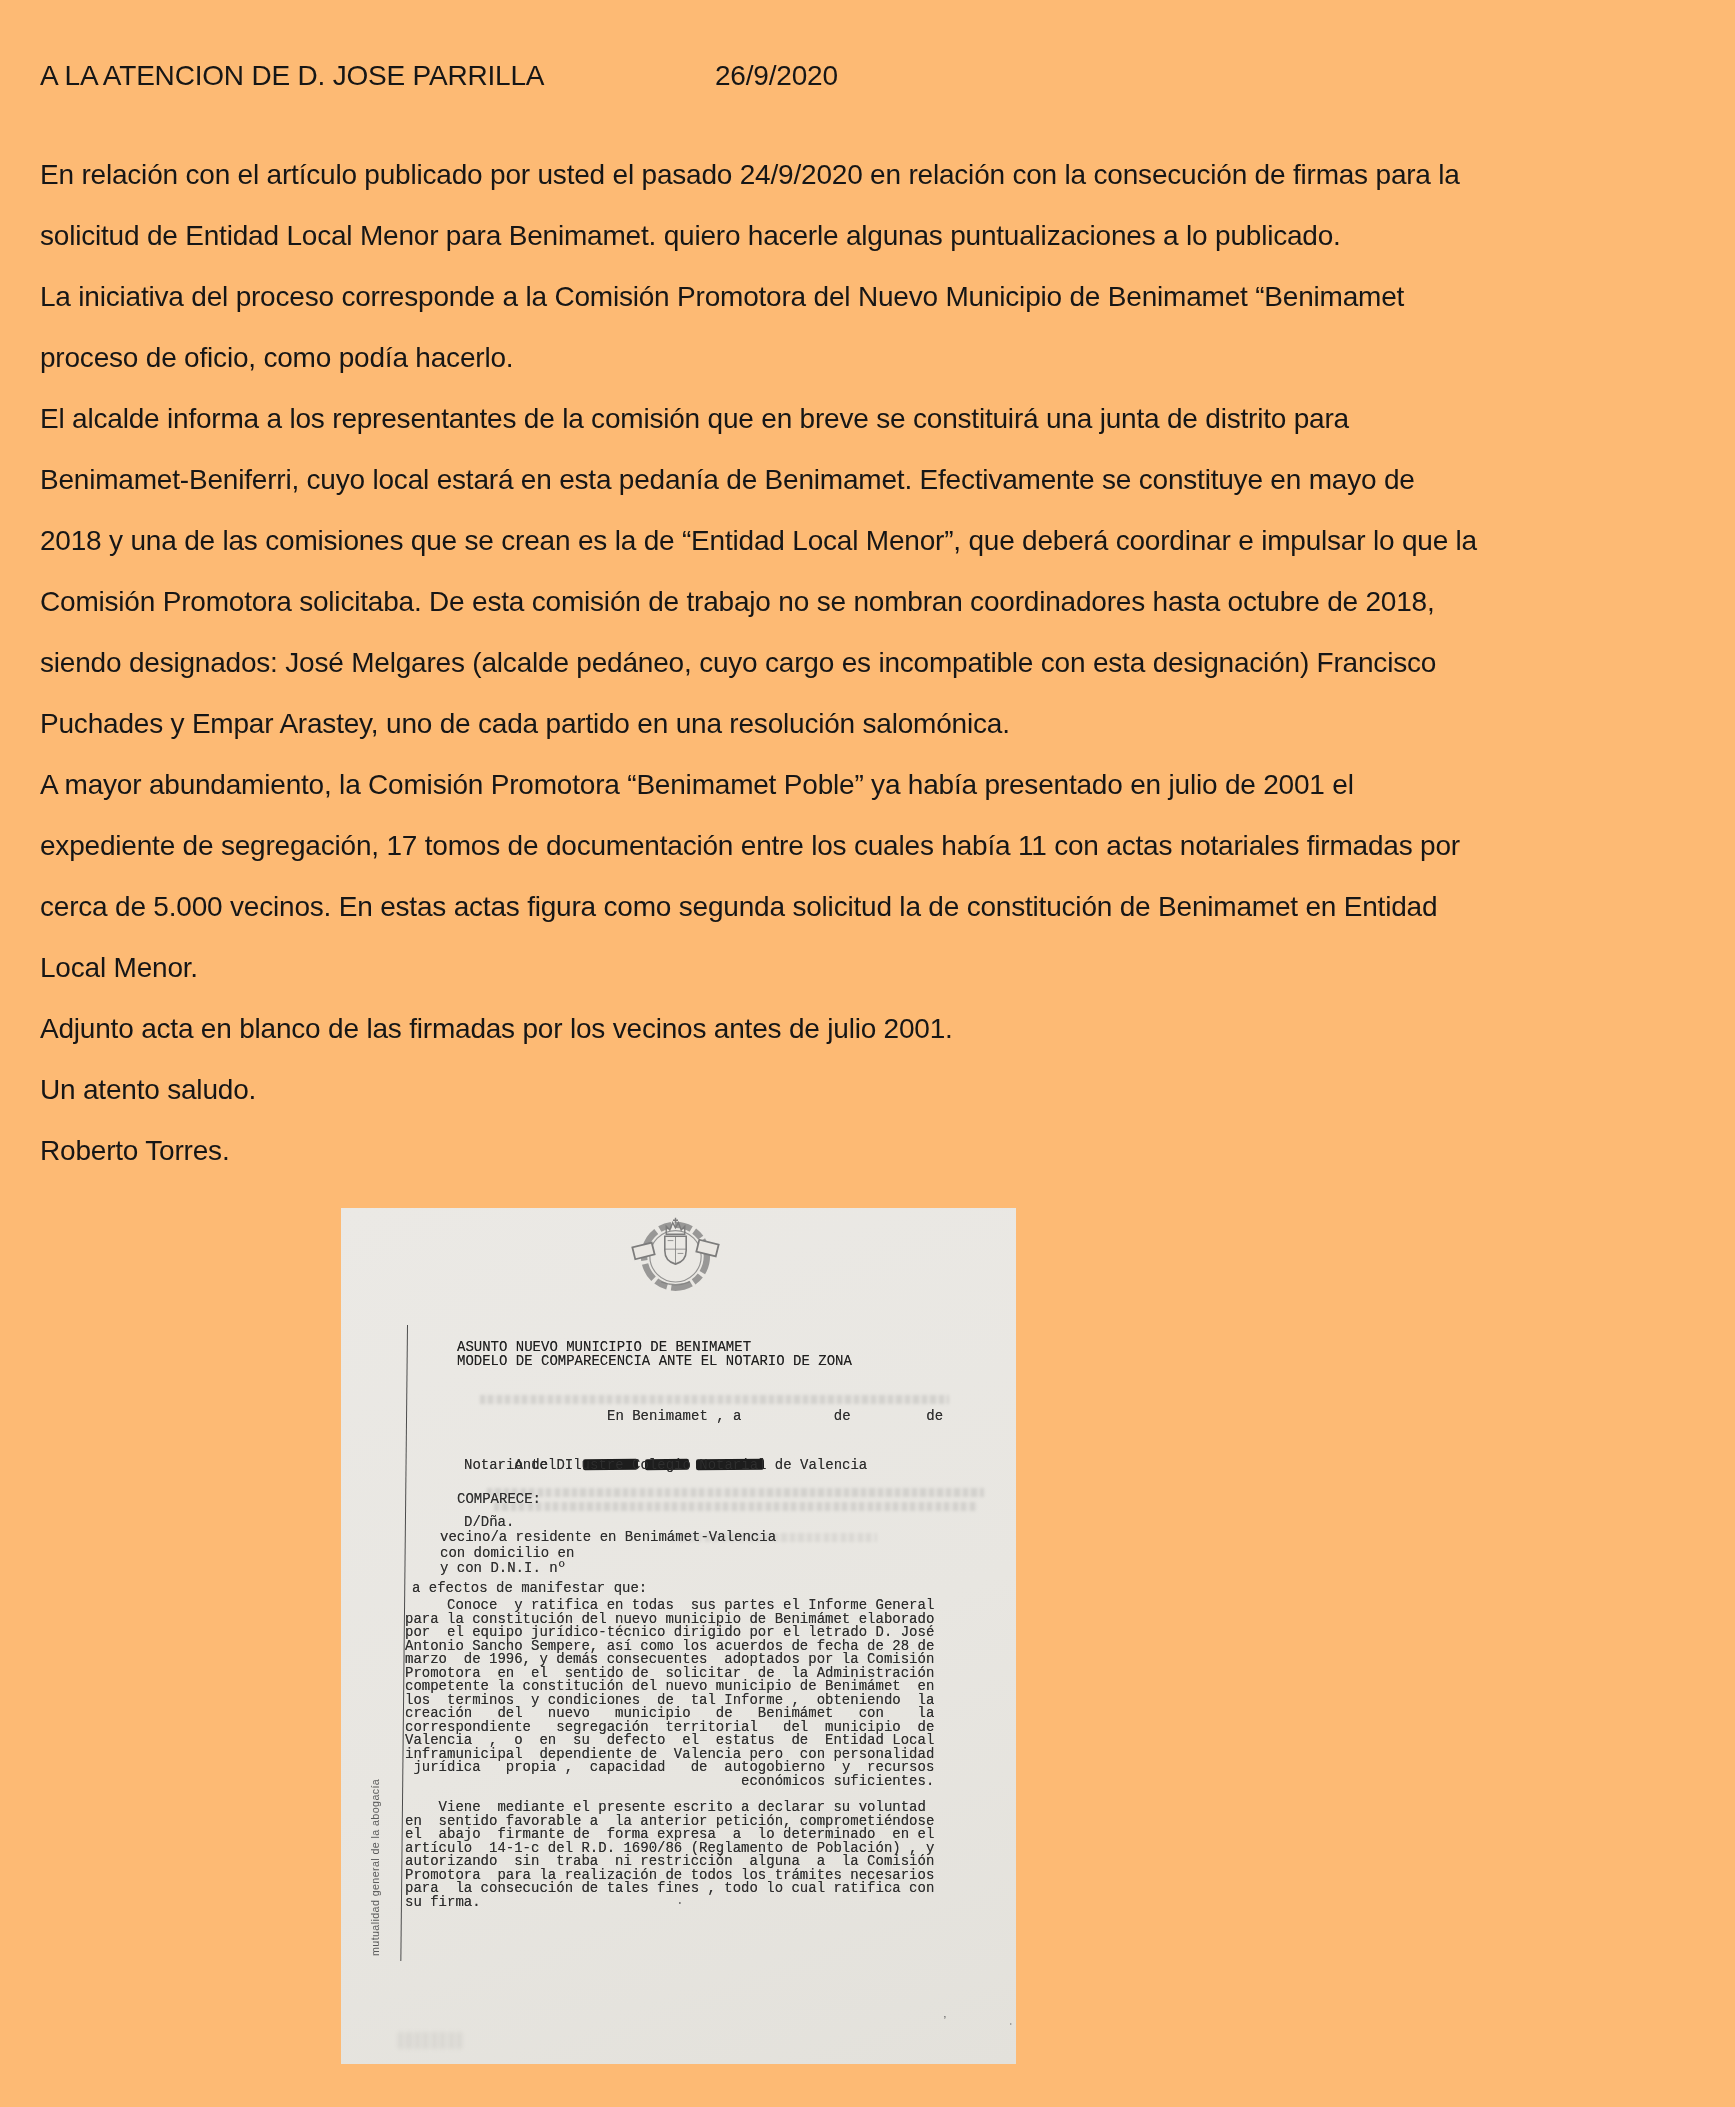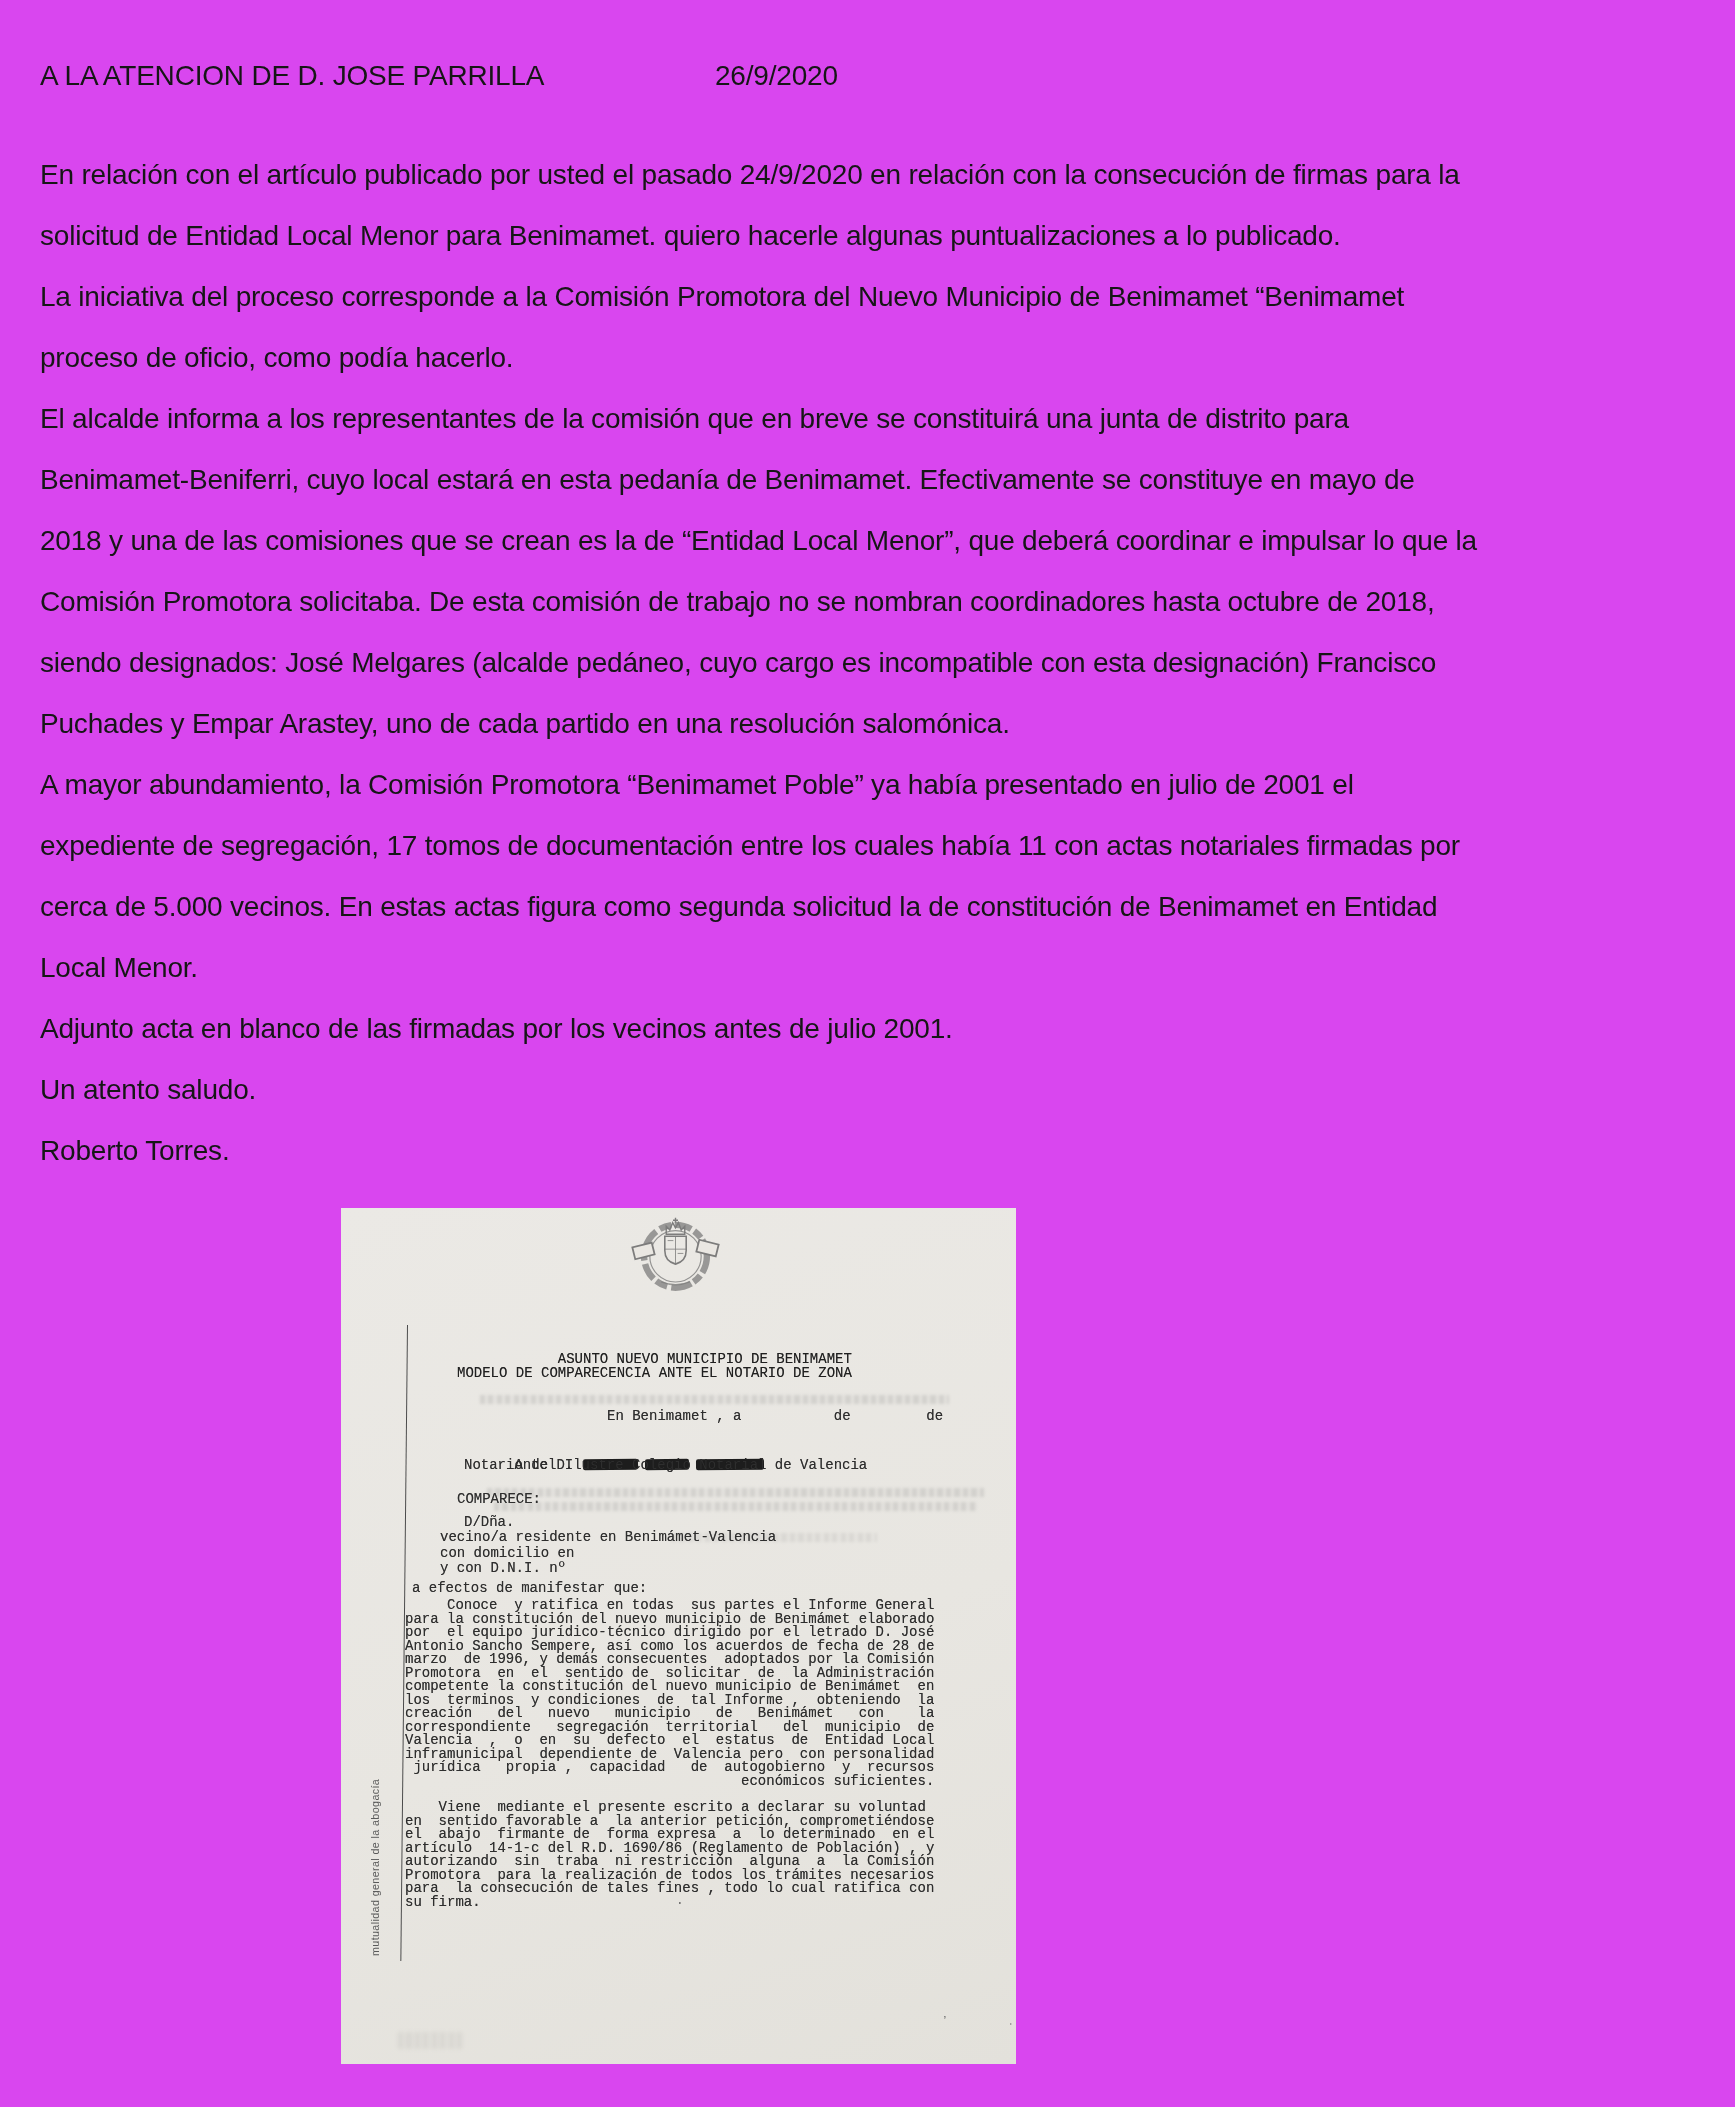--- a/index.html
+++ b/index.html
@@ -1,32 +1,32 @@
 <!DOCTYPE html>
 <html style="font-size:11.4px"><head>
 <meta charset="utf-8">
 <style>
   html,body{margin:0;padding:0;background:#ffffff;}
-  #page{position:relative;width:1736px;height:2108px;background:#d946ef;overflow:hidden;
+  #page{position:relative;width:1736px;height:2108px;background:#fdba74;overflow:hidden;
         font-family:"Liberation Sans",sans-serif;color:#161616;}
 
   
   .letter-header{position:absolute;left:40px;top:60px;font-size:28px;letter-spacing:-0.2px;white-space:nowrap;}
   .letter-date{position:absolute;left:675px;top:0;}
   .letter-body{position:absolute;left:40px;top:144px;font-size:28px;letter-spacing:-0.2px;}
   .letter-line{white-space:nowrap;height:61px;line-height:61px;}
 
   
   .scan{position:absolute;left:341px;top:1208px;width:675px;height:856px;
         background:linear-gradient(160deg,#ebe9e5 0%,#e8e6e1 55%,#e3e1db 100%);
         font-family:"Liberation Mono",monospace;color:#2e2e2e;font-size:14px;
         text-shadow:0 0 0.4px rgba(20,20,20,.55);}
   .scan .tline{white-space:pre;height:13.5px;line-height:13.5px;}
   .abs{position:absolute;}
-  .scan-subject{left:116px;top:144px;color:#1f1f1f;text-align:right;}
+  .scan-subject{left:116px;top:132px;color:#1f1f1f;}
   .scan-subject .tline{height:14px;line-height:14px;}
   .scan-dateline{left:266px;top:200px;white-space:pre;}
   .scan-ante{left:123px;top:233px;white-space:pre;}
   .scan-notary{left:123px;top:249px;white-space:pre;}
   .scan-comparece{left:116px;top:283px;white-space:pre;}
   .scan-ddna{left:123px;top:306px;white-space:pre;}
   .scan-resident{left:64px;top:322px;}
   .scan-resident .tline{height:15.6px;line-height:15.6px;margin-left:35px;}
   .scan-efectos{left:71px;top:372px;white-space:pre;}
   .scan-para1{left:64px;top:391px;text-align:right;}

